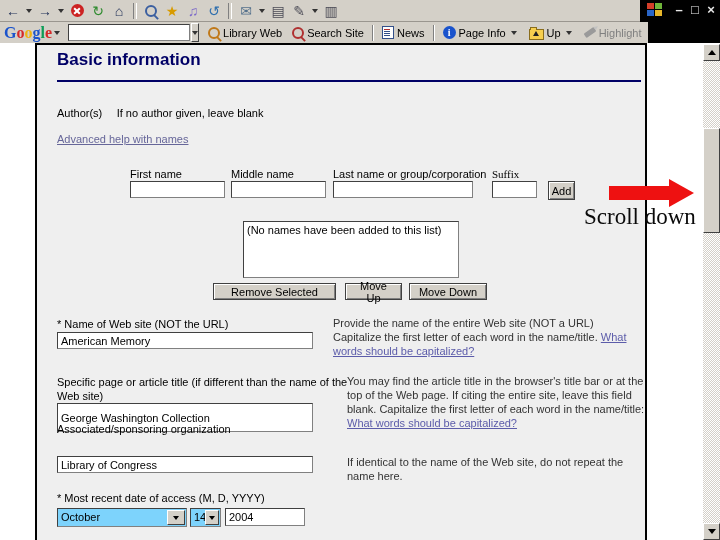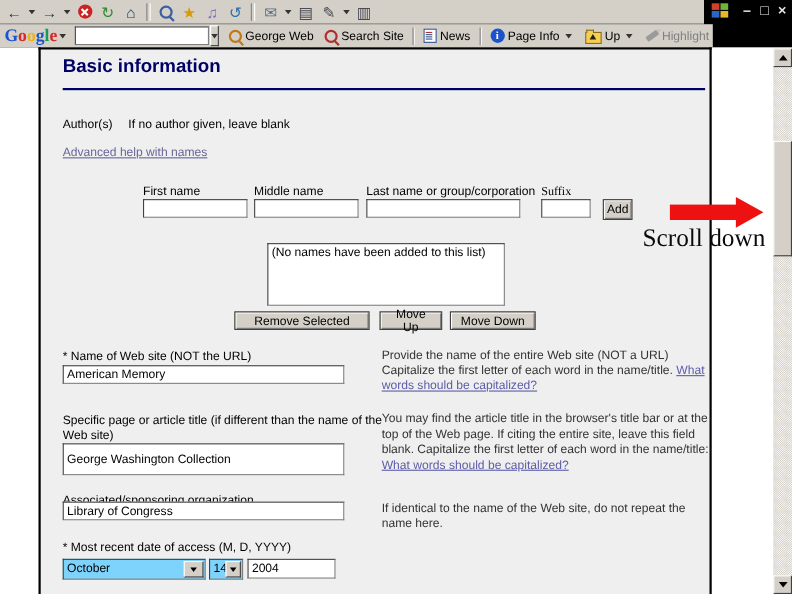--- a/index.html
+++ b/index.html
@@ -141,21 +141,21 @@
 
   <div id="tb2" class="a">
     <span class="glogo"><span class="gl0">G</span><span class="gl1">o</span><span class="gl2">o</span><span class="gl3">g</span><span class="gl4">l</span><span class="gl5">e</span></span>
     <span class="dd"></span>
     <input id="gsearch" value="" style="">
     <span class="combo-btn">
         <span class="dd" style="margin:0;"></span>
       </span>
     <span class="gitem">
       <span class="mag org"></span>
-      <span>George Web</span>
+      <span>Library Web</span>
     </span>
     <span class="gitem">
       <span class="mag red"></span>
       <span>Search Site</span>
     </span>
     <span class="sep"></span>
     <span class="gitem">
       <span class="news-icon"></span>
       <span>News</span>
     </span>
@@ -198,31 +198,31 @@
 
     <div id="names-listbox" class="a" style="left:206px;top:176px;width:216px;height:57px;">
       <span>(No names have been added to this list)</span>
     </div>
     <button class="a btn3d" style="left:176px;top:238px;width:123px;height:17px;">Remove Selected</button>
     <button class="a btn3d" style="left:308px;top:238px;width:57px;height:17px;">Move Up</button>
     <button class="a btn3d" style="left:372px;top:238px;width:78px;height:17px;">Move Down</button>
 
     <span class="a lbl" style="left:20px;top:273px;">* Name of Web site (NOT the URL)</span>
     <input class="a tinput" style="left: 20px; top: 287px; width: 256px; height: 17px;" value="American Memory">
-    <div class="a help" style="left:310px;top:271px;width:300px;">
+    <div class="a help" style="left:296px;top:271px;width:300px;">
       <span>Provide the name of the entire Web site (NOT a URL) Capitalize the first letter of each word in the name/title. </span><a class="hlink">What words should be capitalized?</a>
     </div>
 
     <div class="a lbl" style="left:20px;top:330px;width:296px;line-height:14px;">Specific page or article title (if different than the name of the Web site)</div>
     <input class="a tinput" style="left: 20px; top: 358px; width: 256px; height: 29px;" value="George Washington Collection">
     <div class="a help" style="left:310px;top:329px;width:302px;">
       <span>You may find the article title in the browser's title bar or at the top of the Web page. If citing the entire site, leave this field blank. Capitalize the first letter of each word in the name/title: </span><a class="hlink">What words should be capitalized?</a>
     </div>
 
-    <span class="a lbl" style="left:20px;top:404px;">Associated/sponsoring organization</span>
+    <span class="a lbl" style="left:20px;top:378px;">Associated/sponsoring organization</span>
     <input class="a tinput" style="left: 20px; top: 411px; width: 256px; height: 17px;" value="Library of Congress">
     <div class="a help" style="left:310px;top:410px;width:300px;">
       <span>If identical to the name of the Web site, do not repeat the name here.</span>
     </div>
 
     <span class="a lbl" style="left:20px;top:447px;">* Most recent date of access (M, D, YYYY)</span>
     <div class="a fselect" style="left:20px;top:463px;width:130px;height:19px;">
       <span class="val">October</span>
       <span class="selbtn"></span>
     </div>

